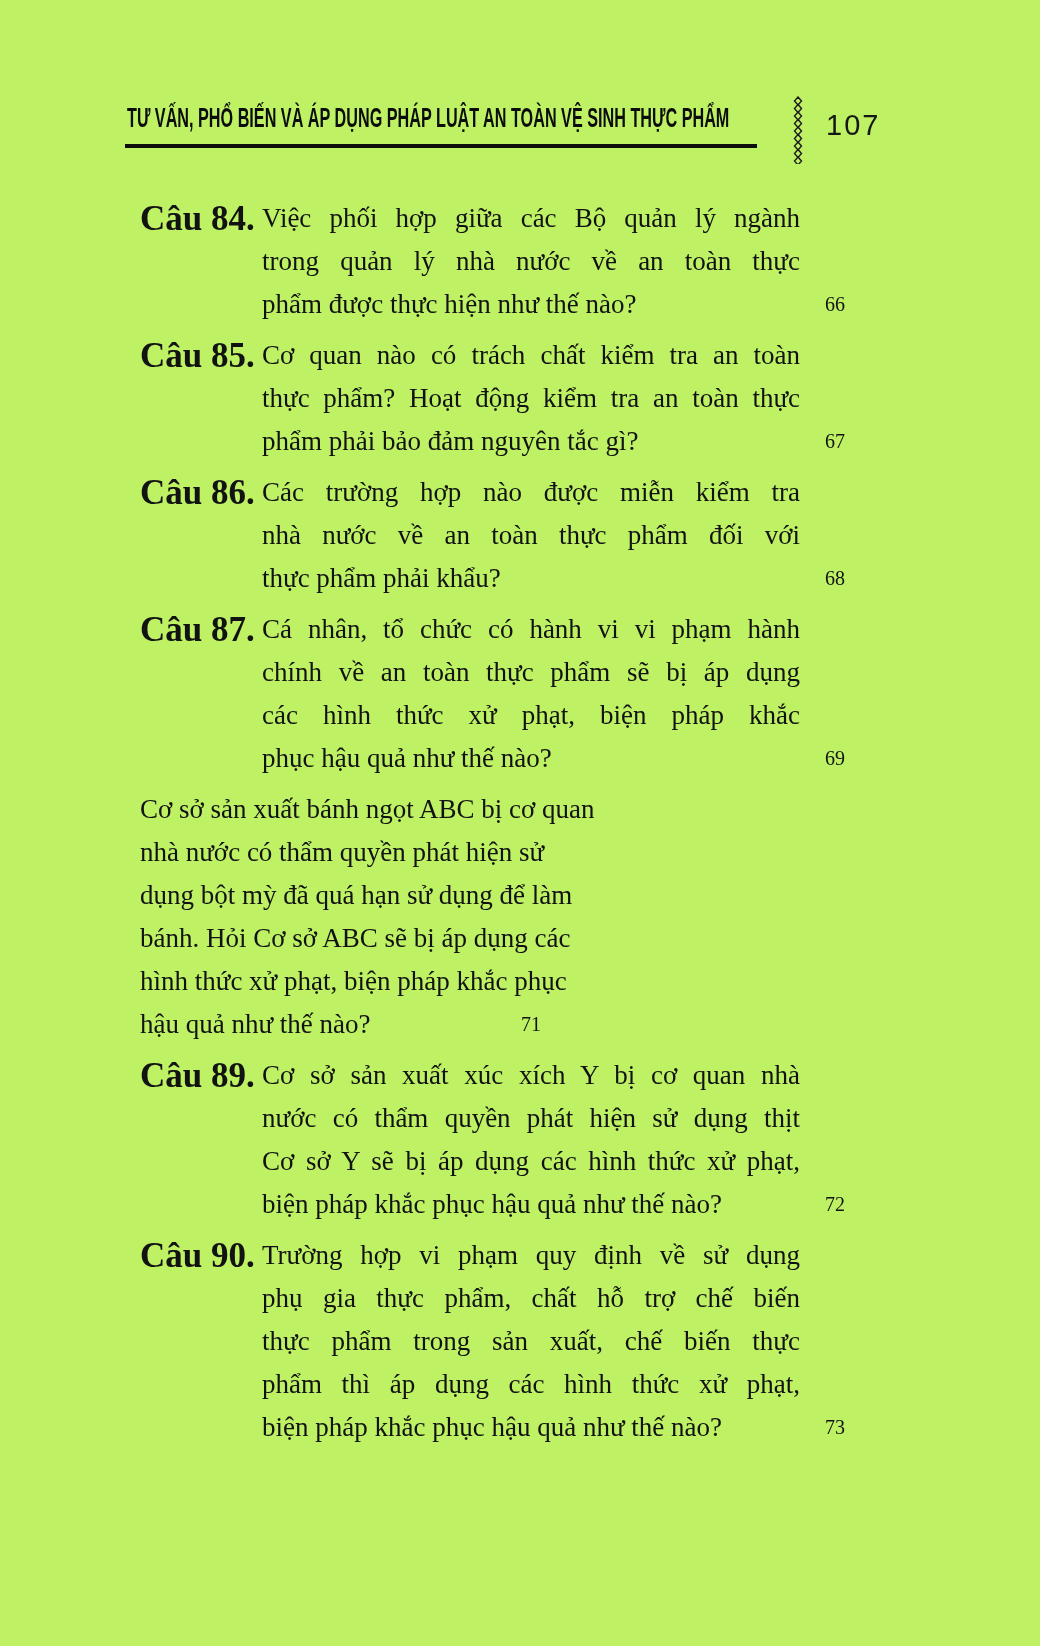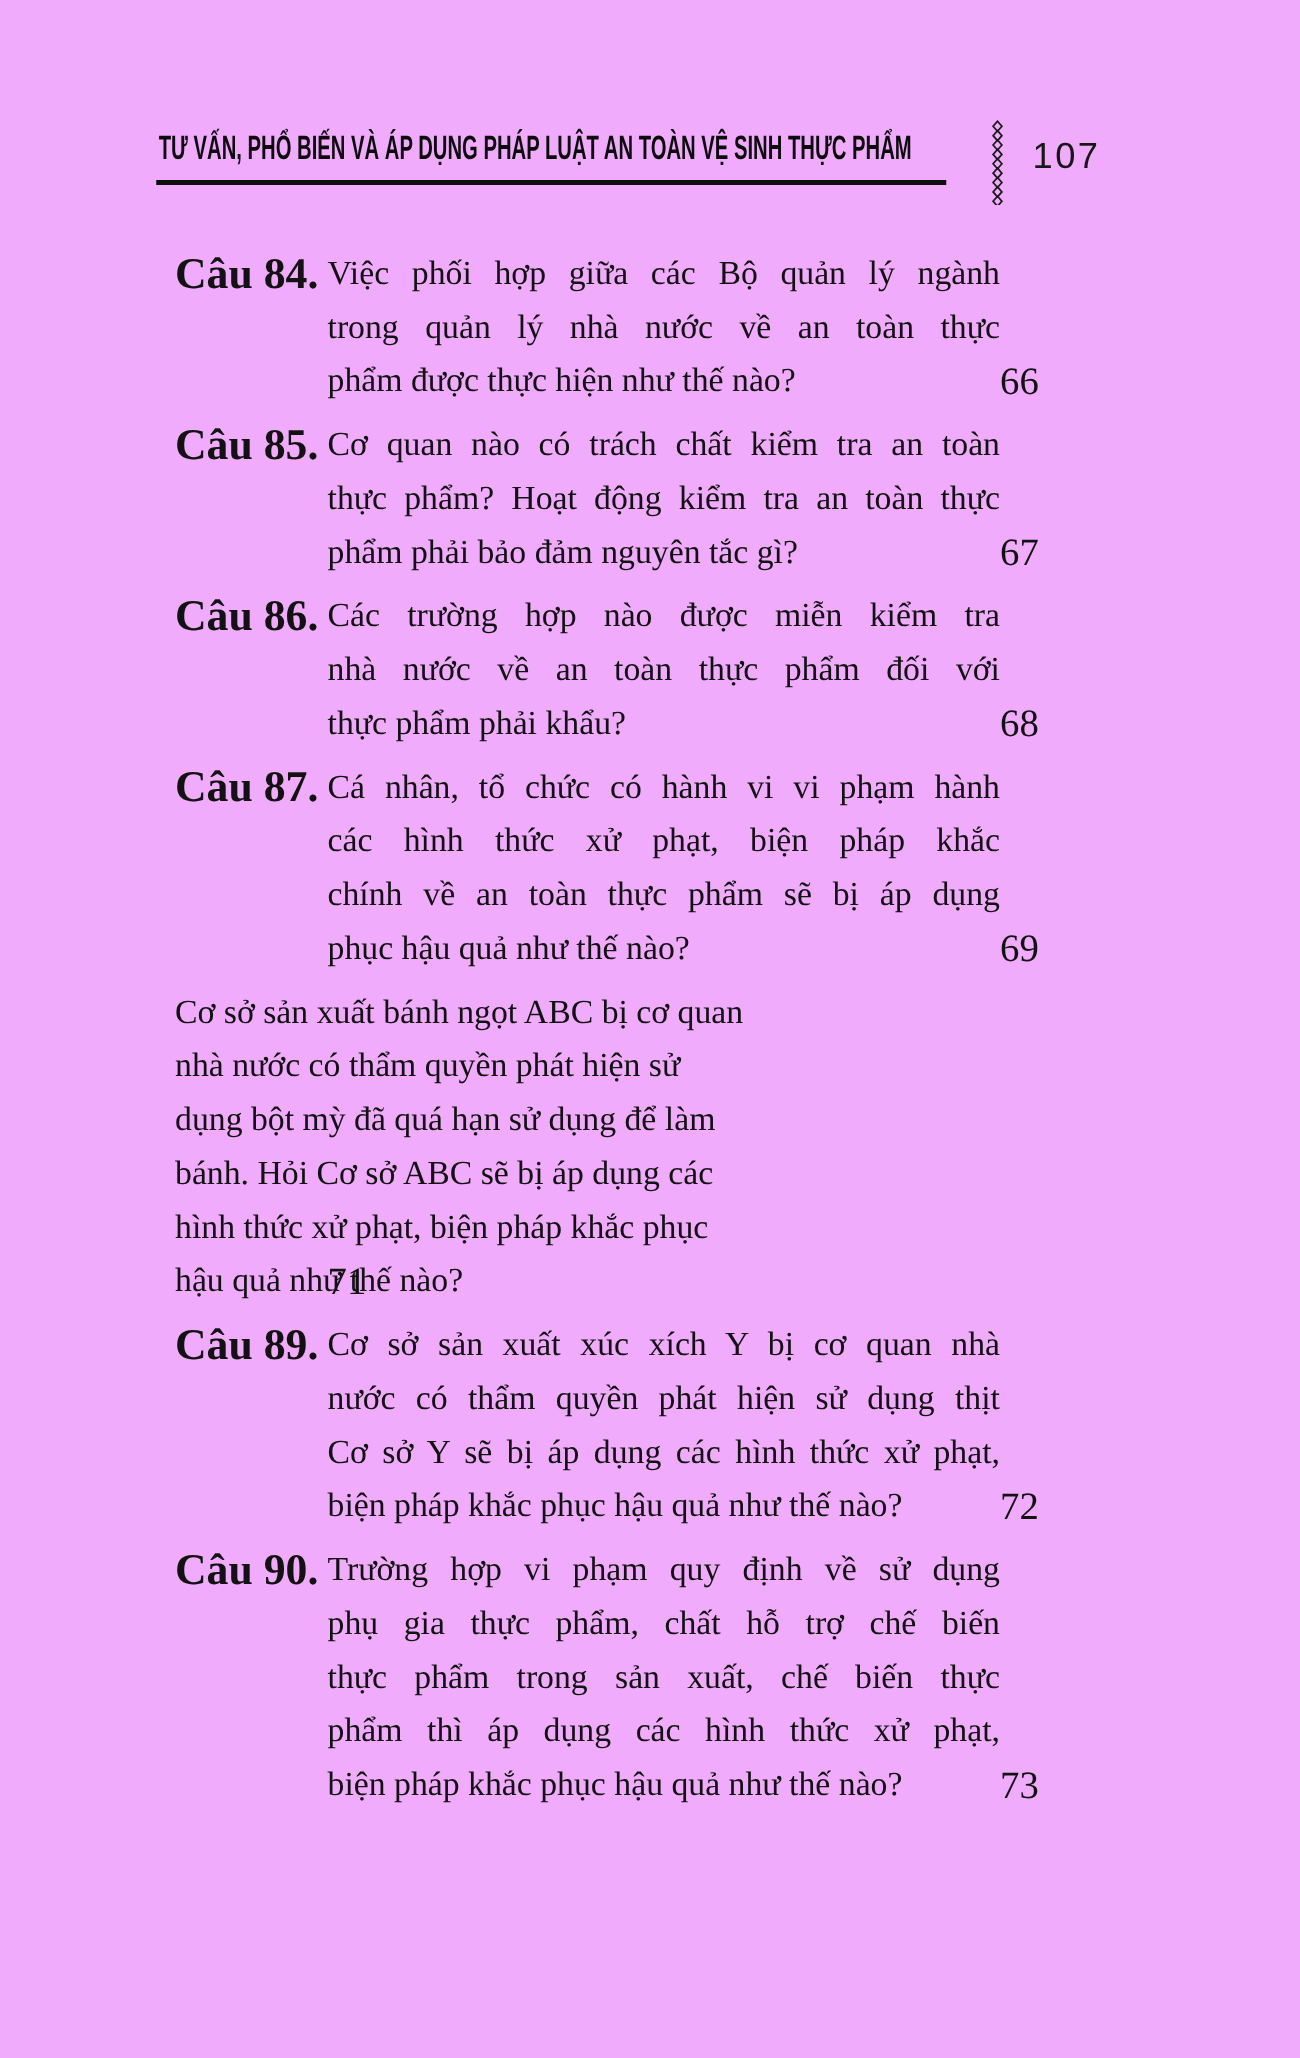--- a/index.html
+++ b/index.html
@@ -1,20 +1,20 @@
 <!DOCTYPE html>
 <html><head>
 <meta charset="utf-8">
 <style>
   html, body { margin: 0; padding: 0; background: #e8e8e8; }
   .page {
     position: relative;
     width: 1040px;
     height: 1646px;
-    background: #f0abfc;
+    background: #bef264;
     overflow: hidden;
     font-family: "Liberation Serif", "DejaVu Serif", serif;
     color: #121212;
   }
 
   
   .header-title {
     position: absolute;
     left: 127px;
     top: 103px;
@@ -76,22 +76,22 @@
     text-align: justify;
     text-align-last: justify;
     white-space: nowrap;
   }
   .toc-line.last {
     text-align: left;
     text-align-last: left;
   }
   .toc-page {
     align-self: end;
-    text-align: left;
-    font-size: 31px;
+    text-align: center;
+    font-size: 20px;
     line-height: 43px;
   }
 </style>
 </head>
 <body>
 
 <div class="page">
 
   <div class="header-title">TƯ VẤN, PHỔ BIẾN VÀ ÁP DỤNG PHÁP LUẬT AN TOÀN VỆ SINH THỰC PHẨM</div>
 
@@ -135,22 +135,22 @@
           <div class="toc-line">nhà nước về an toàn thực phẩm đối với</div>
           <div class="toc-line last">thực phẩm phải khẩu?</div>
         </div>
       <div class="toc-page">68</div>
     </div>
 
     <div class="toc-entry">
       <div class="toc-label">Câu 87.</div>
       <div class="toc-body">
           <div class="toc-line">Cá nhân, tổ chức có hành vi vi phạm hành</div>
+          <div class="toc-line">chính về an toàn thực phẩm sẽ bị áp dụng</div>
           <div class="toc-line">các hình thức xử phạt, biện pháp khắc</div>
-          <div class="toc-line">chính về an toàn thực phẩm sẽ bị áp dụng</div>
           <div class="toc-line last">phục hậu quả như thế nào?</div>
         </div>
       <div class="toc-page">69</div>
     </div>
 
     <div class="toc-entry">
       <div class="toc-body">
           <div class="toc-line">Cơ sở sản xuất bánh ngọt ABC bị cơ quan</div>
           <div class="toc-line">nhà nước có thẩm quyền phát hiện sử</div>
           <div class="toc-line">dụng bột mỳ đã quá hạn sử dụng để làm</div>

